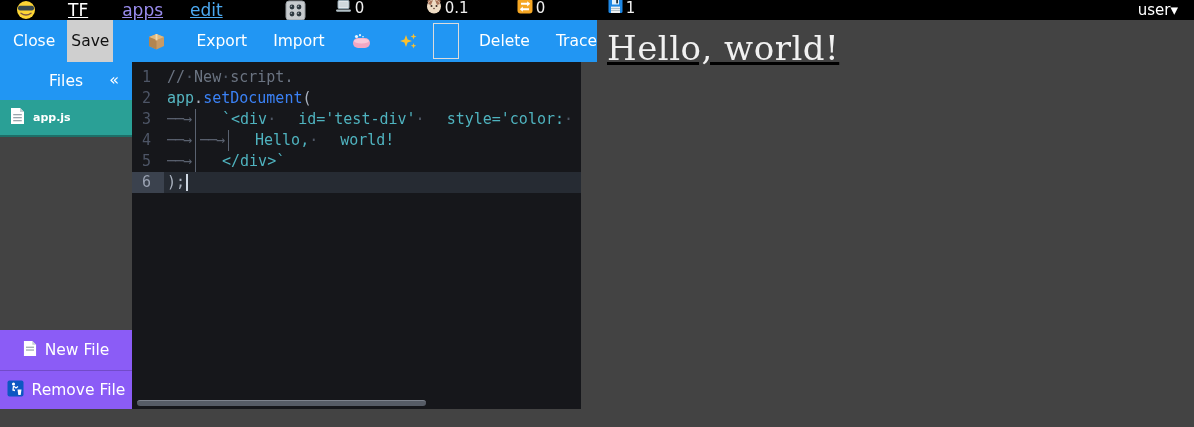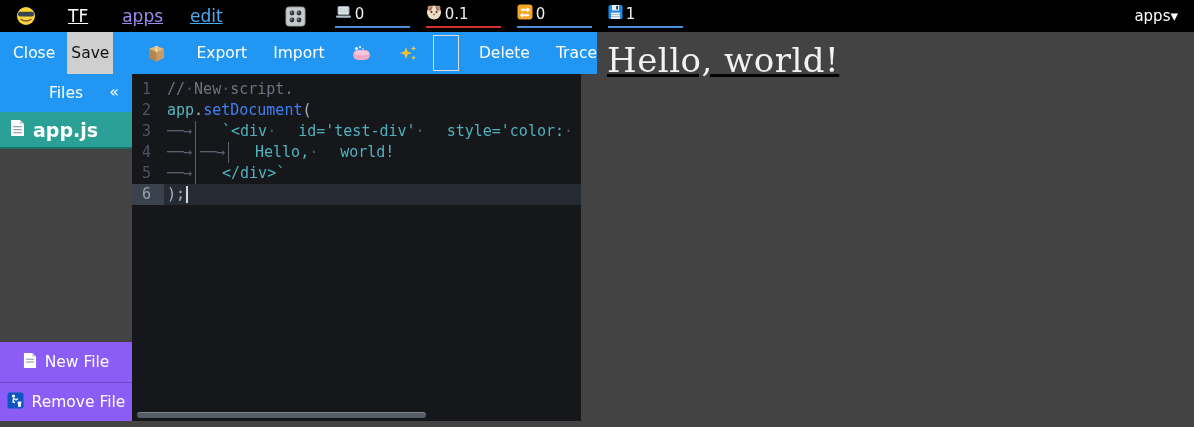--- a/index.html
+++ b/index.html
@@ -1,20 +1,20 @@
 <!DOCTYPE html>
 <html><head>
 <meta charset="utf-8">
 <style>
   * { margin:0; padding:0; box-sizing:border-box; }
   html,body { width:1194px; height:427px; overflow:hidden;
     font-family:"DejaVu Sans","Liberation Sans",sans-serif; background:#434343; }
 
   
-  .topbar { height:32px; background:#000; display:flex; align-items:center; padding:0 16px; }
+  .topbar { height:20px; background:#000; display:flex; align-items:center; padding:0 16px; }
   .logo { margin-right:32px; display:flex; }
   .tb-link { font-size:17px; text-decoration:underline; cursor:pointer; }
   .tb-brand { color:#fff; margin-right:34px; }
   .tb-apps { color:#9a8ced; margin-right:27px; }
   .tb-edit { color:#4ba9f1; margin-right:62px; }
   .dice { margin-right:29px; display:flex; cursor:pointer; }
   .metric { width:75px; margin-right:16px; display:flex; align-items:center; gap:3px;
     border-bottom:2px solid #4a90d9; padding-bottom:2px; cursor:pointer; }
   .metric .val { color:#f0f0f0; font-size:15px; line-height:16px; }
   .tb-spacer { flex:1; }
@@ -43,21 +43,21 @@
   .t-delete { margin-right:26px; }
 
   .editor-body { display:flex; flex:1; min-height:0; }
 
   
   .sidebar { width:132px; display:flex; flex-direction:column; background:#434343; }
   .files-header { height:38px; background:#2196f3; color:#fff; font-size:15.5px;
     display:flex; align-items:center; justify-content:center; position:relative; flex:none; }
   .collapse { position:absolute; right:13px; top:8px; font-size:16px; cursor:pointer; }
   .file-row { height:37px; background:#2aa096; border-bottom:2px solid rgba(0,0,0,.3);
-    color:#fff; font-weight:bold; font-size:19px; display:flex; align-items:center;
+    color:#fff; font-weight:bold; font-size:11px; display:flex; align-items:center;
     padding-left:10px; gap:8px; cursor:pointer; flex:none; }
   .sb-spacer { flex:1; }
   .sb-btn { background:#8b5cf6; color:#fff; font-size:15.5px; display:flex;
     align-items:center; justify-content:center; gap:8px; cursor:pointer; flex:none; }
   .sb-new { height:40px; }
   .sb-remove { height:39px; border-top:1px solid rgba(0,0,0,.18); }
 
   
   .editor { width:449px; background:#16171b; position:relative; overflow:hidden;
     font-family:"DejaVu Sans Mono","Liberation Mono",monospace; font-size:15px; }
@@ -157,21 +157,21 @@
         <rect x="8.2" y="2" width="1.8" height="3.4" fill="#263238"></rect>
         <rect x="3" y="8.6" width="9" height="6.4" fill="#eceff1"></rect>
         <rect x="3" y="10" width="9" height="1" fill="#b0bec5"></rect>
           <rect x="3" y="12" width="9" height="1" fill="#b0bec5"></rect>
       </svg>
     </span>
     <span class="val">1</span>
   </span>
 
   <span class="tb-spacer"></span>
-  <span class="user-menu">apps▾</span>
+  <span class="user-menu">user▾</span>
 </div>
 
 <div class="content">
   <div class="left-region">
 
     <div class="toolbar">
       <span class="tbtn t-close">Close</span>
       <span class="tbtn t-save">Save</span>
       <span class="t-pkg">
         <svg width="19" height="19" viewBox="0 0 19 19">

